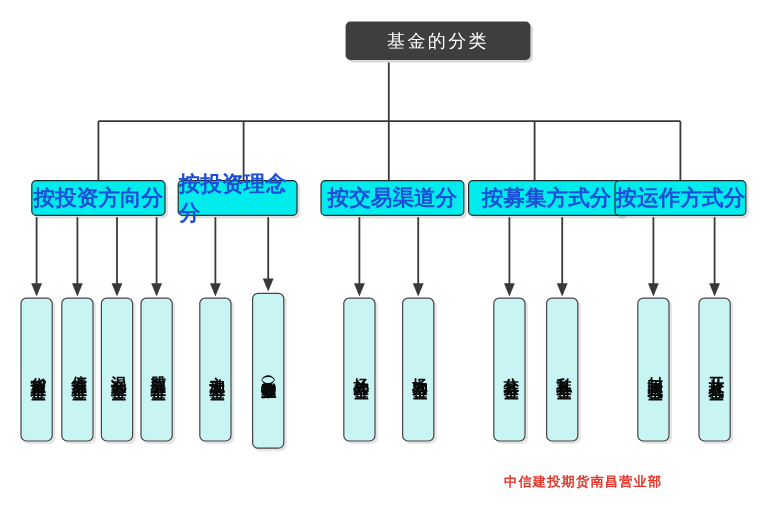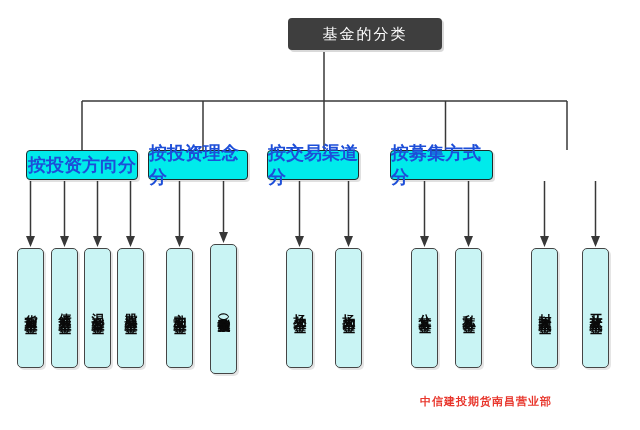--- a/index.html
+++ b/index.html
@@ -105,22 +105,23 @@
       <polygon points="464,236 473,236 468.5,247"></polygon>
       <polygon points="540,236 549,236 544.5,247"></polygon>
       <polygon points="591,236 600,236 595.5,247"></polygon>
     </g>
   </svg>
 
   <div class="root-node">基金的分类</div>
 
   <div class="branch" style="left:26px;width:112px">按投资方向分</div>
   <div class="branch" style="left:148px;width:100px">按投资理念分</div>
-  <div class="branch" style="left:267px;width:92px">按交易渠道分</div>
-  <div class="branch" style="left:390px;width:103px">按募集方式分</div>
+  <div class="branch" style="left:267px;width:120px">按交易渠道分</div>
+  <div class="branch" style="left:390px;width:131px">按募集方式分</div>
+  <div class="branch" style="left:512px;width:110px">按运作方式分</div>
 
   <div class="child" style="left:17px">货币型基金</div>
   <div class="child" style="left:51px">债券型基金</div>
   <div class="child" style="left:84px">混合型基金</div>
   <div class="child" style="left:117px">股票型基金</div>
 
   <div class="child" style="left:166px">主动型基金</div>
   <div class="child tall" style="left:210px">被动型（指数）基金</div>
 
   <div class="child" style="left:286px">场外基金</div>

